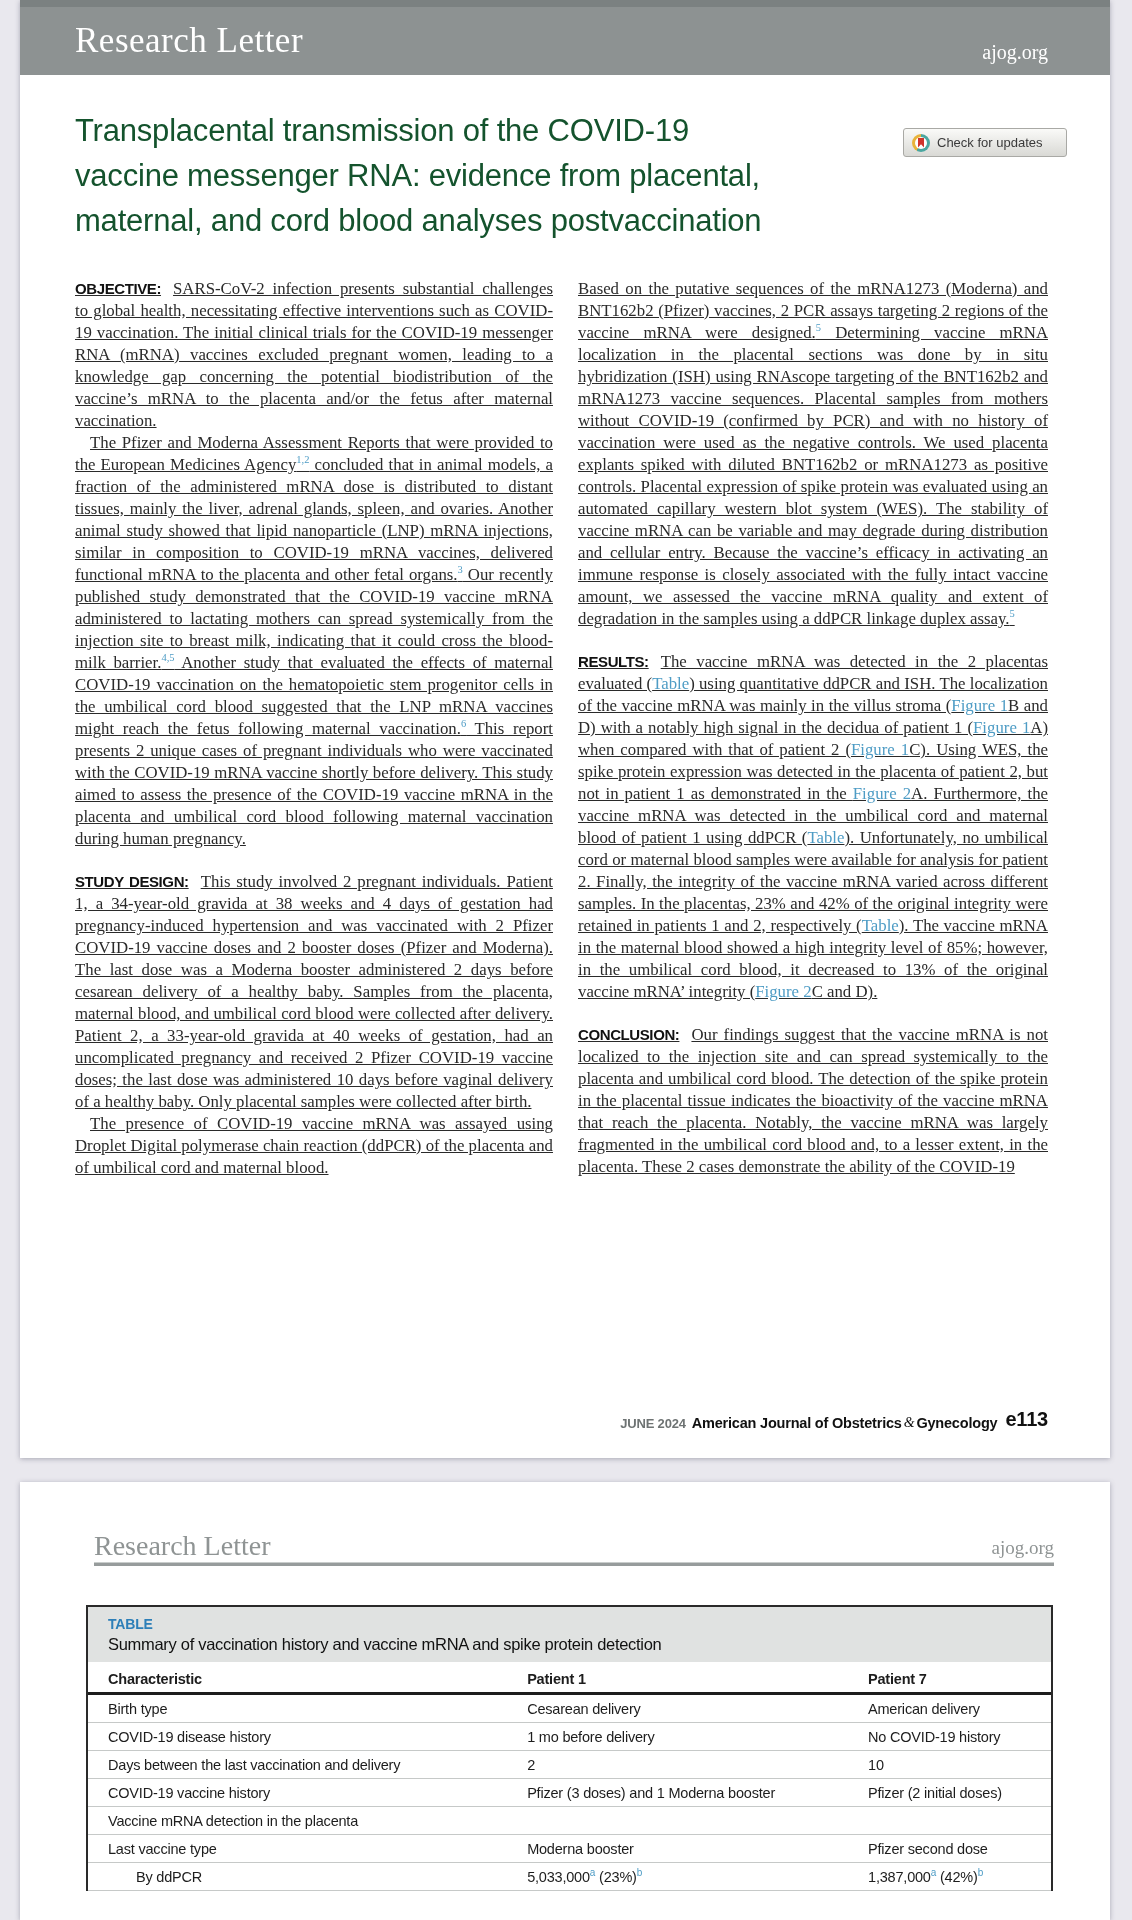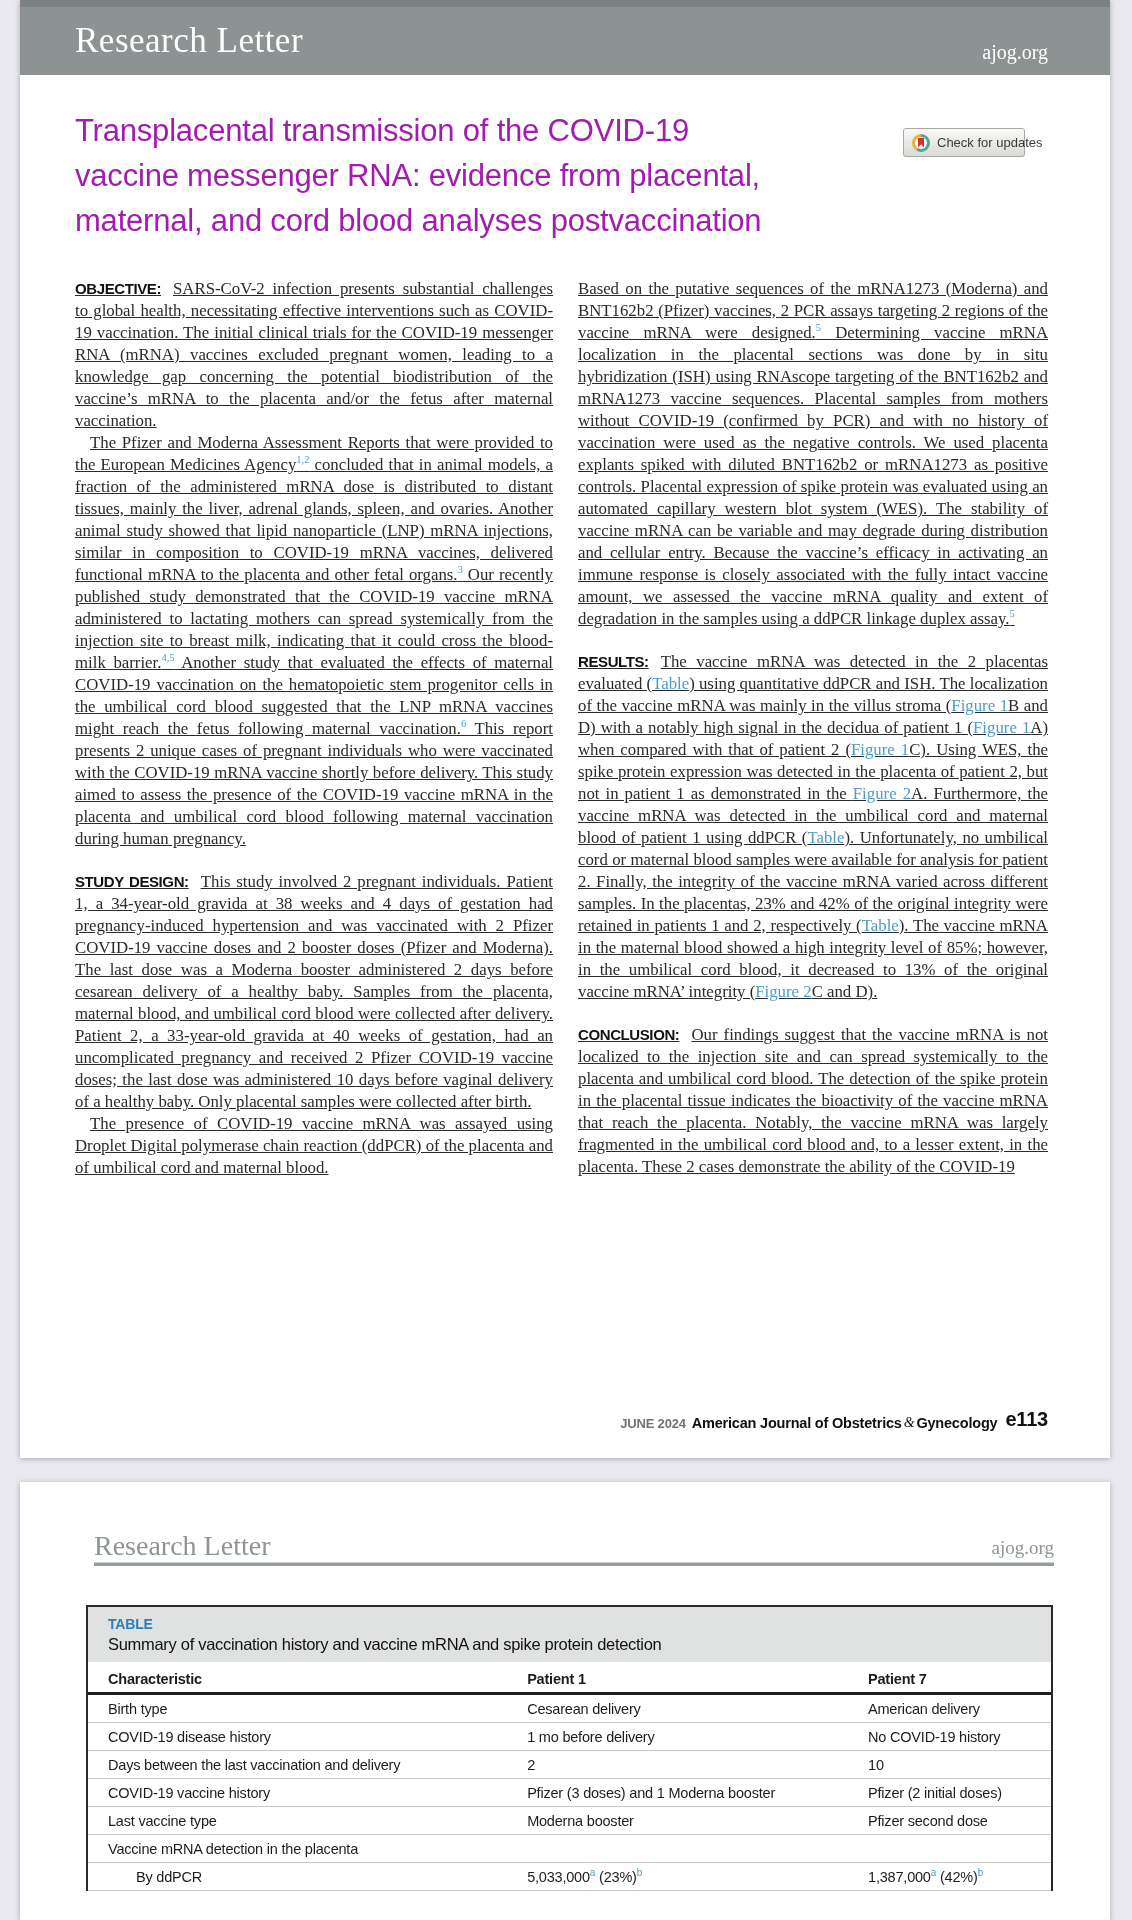--- a/index.html
+++ b/index.html
@@ -13,25 +13,25 @@
   
   .banner { position:absolute; top:0; left:0; right:0; height:68px; background:#8d9292;
             border-top:7px solid #7b8181; }
   .banner-title { position:absolute; left:55px; top:14px; font-size:35px; color:#ffffff;
                   letter-spacing:0.5px; }
   .banner-site { position:absolute; right:62px; bottom:11px; font-size:20px; color:#ffffff; cursor:pointer; }
 
   
   .article-title { position:absolute; left:55px; top:108px; margin:0; width:820px;
                    font-family:"Liberation Sans", sans-serif; font-weight:normal;
-                   font-size:31px; line-height:45px; color:#a21caf; letter-spacing:-0.2px;
+                   font-size:31px; line-height:45px; color:#14532d; letter-spacing:-0.2px;
                    white-space:pre-line; }
 
   
-  .check-badge { position:absolute; left:883px; top:128px; width:122px; height:29px;
+  .check-badge { position:absolute; left:883px; top:128px; width:164px; height:29px;
                  box-sizing:border-box; display:flex; align-items:center; gap:7px; padding:0 8px;
                  background:linear-gradient(#fafaf8,#d9d9d5); border:1px solid #a9a9a5;
                  border-radius:3px; cursor:pointer; }
   .badge-icon { position:relative; flex:0 0 18px; width:18px; height:18px; border-radius:50%;
                 background:conic-gradient(from 210deg, #e8b33a 0 150deg, #4aa6a0 150deg 360deg); }
   .badge-icon::before { content:""; position:absolute; inset:3px; background:#ffffff; border-radius:50%; }
   .badge-icon::after { content:""; position:absolute; left:6px; top:4px; width:6px; height:10px;
                        background:#d0342c;
                        clip-path:polygon(0 0,100% 0,100% 100%,50% 68%,0 100%); }
   .badge-text { font-family:"Liberation Sans", sans-serif; font-size:13px; color:#3a3a3a; white-space:nowrap; }
@@ -165,26 +165,26 @@
               <td>Days between the last vaccination and delivery</td>
               <td>2</td>
               <td>10</td>
             </tr>
             <tr>
               <td>COVID-19 vaccine history</td>
               <td>Pfizer (3 doses) and 1 Moderna booster</td>
               <td>Pfizer (2 initial doses)</td>
             </tr>
             <tr>
+              <td colspan="3">Vaccine mRNA detection in the placenta</td>
+            </tr>
+            <tr>
               <td>Last vaccine type</td>
               <td>Moderna booster</td>
               <td>Pfizer second dose</td>
-            </tr>
-            <tr>
-              <td colspan="3">Vaccine mRNA detection in the placenta</td>
             </tr>
             <tr>
               <td class="indent-cell">By ddPCR</td>
               <td>5,033,000<sup class="tref">a</sup> (23%)<sup class="tref">b</sup></td>
               <td>1,387,000<sup class="tref">a</sup> (42%)<sup class="tref">b</sup></td>
             </tr>
           </tbody>
       </table>
     </div>
   </div>

